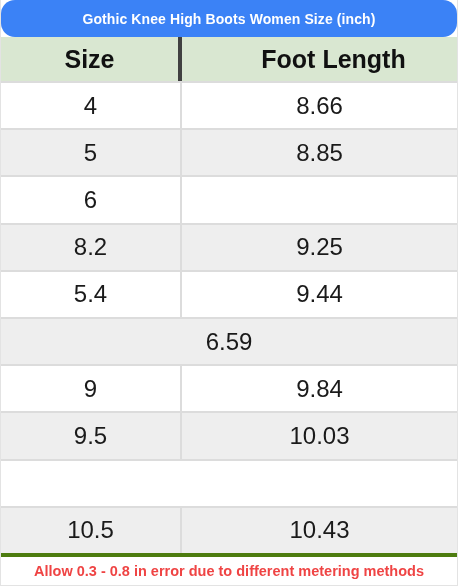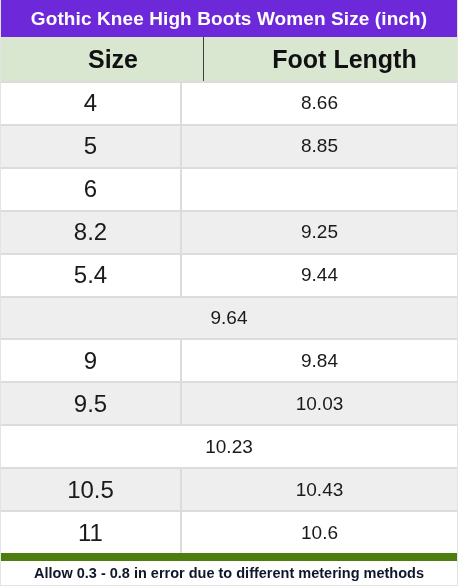--- a/index.html
+++ b/index.html
@@ -24,29 +24,30 @@
     background: #ffffff;
     border-left: 1px solid #e3e3e3;
     border-right: 1px solid #e3e3e3;
     border-bottom: 1px solid #e3e3e3;
   }
 
   
   .chart-title {
     height: 37px;
     flex: 0 0 37px;
-    background: #6d28d9;
+    background: #3b82f6;
     color: #ffffff;
-    font-size: 19px;
+    font-size: 14px;
     font-weight: bold;
     display: flex;
     align-items: center;
     justify-content: center;
     letter-spacing: 0.1px;
     box-sizing: border-box;
+    border-radius: 14px;
   }
 
   
   .col-head-row {
     height: 44px;
     flex: 0 0 44px;
     display: flex;
     background: #d9e7d1;
     box-sizing: border-box;
   }
@@ -55,22 +56,21 @@
     align-items: center;
     justify-content: center;
     font-size: 25px;
     font-weight: bold;
     color: #111111;
     box-sizing: border-box;
   }
   .col-head-cell.c-size {
     width: 181px;
     flex: 0 0 181px;
-    border-right: 1px solid #404040;
-    margin-left: 22px;
+    border-right: 4px solid #404040;
   }
   .col-head-cell.c-len {
     flex: 1 1 auto;
     padding-left: 28px;
   }
 
   
   .chart-body {
     flex: 1 1 auto;
     display: flex;
@@ -93,35 +93,35 @@
     box-sizing: border-box;
   }
   .cell.c-size {
     width: 181px;
     flex: 0 0 181px;
     border-right: 2px solid #dcdcdc;
     font-size: 24px;
   }
   .cell.c-len {
     flex: 1 1 auto;
-    font-size: 19px;
+    font-size: 24px;
   }
 
   
   .chart-note {
     height: 32px;
     flex: 0 0 32px;
     background: #ffffff;
-    border-top: 8px solid #4d7c0f;
+    border-top: 4px solid #4d7c0f;
     display: flex;
     align-items: center;
     justify-content: center;
     font-size: 14.5px;
     font-weight: bold;
-    color: #0f172a;
+    color: #ef4444;
     box-sizing: border-box;
   }
 </style>
 </head>
 <body>
 
 <div class="size-chart">
 
   <div class="chart-title">Gothic Knee High Boots Women Size (inch)</div>
 
@@ -150,44 +150,39 @@
       <div class="cell c-size">8.2</div>
       <div class="cell c-len">9.25</div>
     </div>
 
     <div class="data-row odd">
       <div class="cell c-size">5.4</div>
       <div class="cell c-len">9.44</div>
     </div>
 
     <div class="data-row even">
-      <div class="cell c-len">9.64</div>
+      <div class="cell c-len">6.59</div>
     </div>
 
     <div class="data-row odd">
       <div class="cell c-size">9</div>
       <div class="cell c-len">9.84</div>
     </div>
 
     <div class="data-row even">
       <div class="cell c-size">9.5</div>
       <div class="cell c-len">10.03</div>
     </div>
 
     <div class="data-row odd">
-      <div class="cell c-len">10.23</div>
     </div>
 
     <div class="data-row even">
       <div class="cell c-size">10.5</div>
       <div class="cell c-len">10.43</div>
     </div>
 
-    <div class="data-row odd">
-      <div class="cell c-size">11</div>
-      <div class="cell c-len">10.6</div>
-    </div>
 
   </div>
 
   <div class="chart-note">Allow 0.3 - 0.8 in error due to different metering methods</div>
 
 </div>
 
 </body></html>

